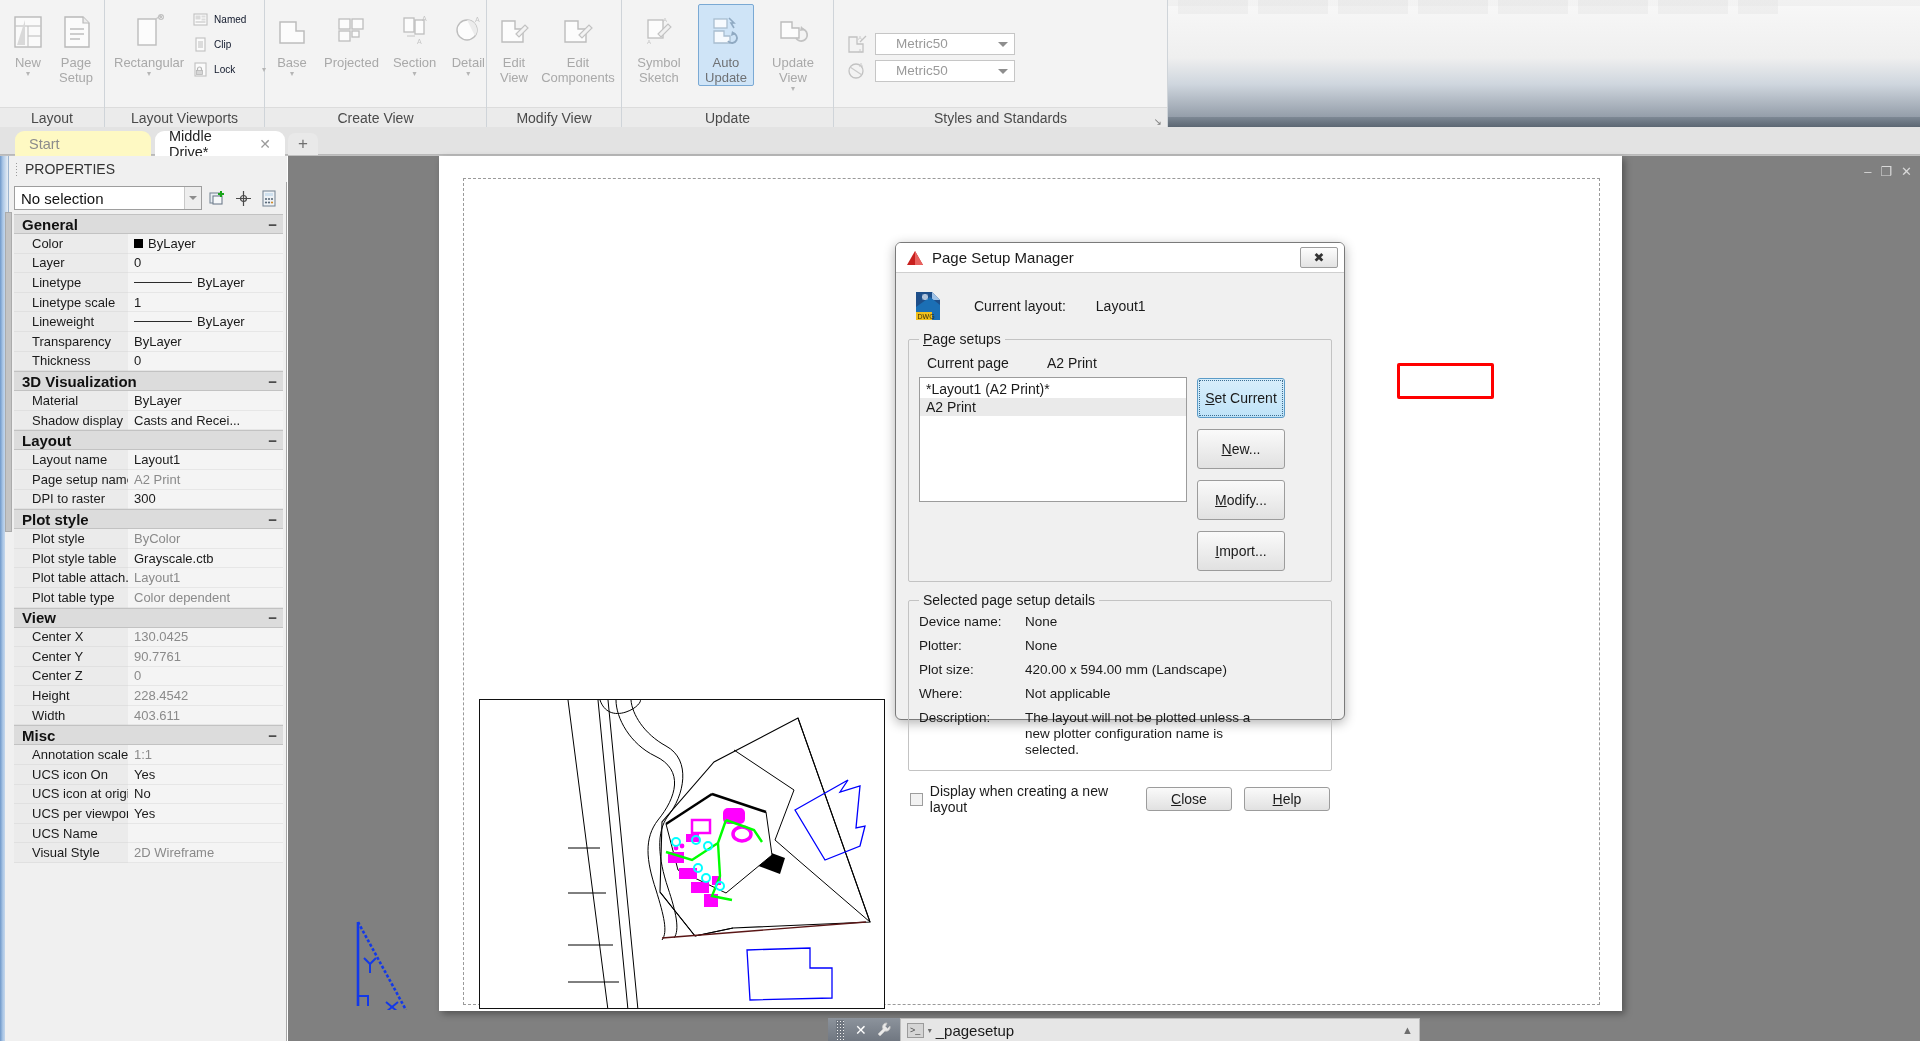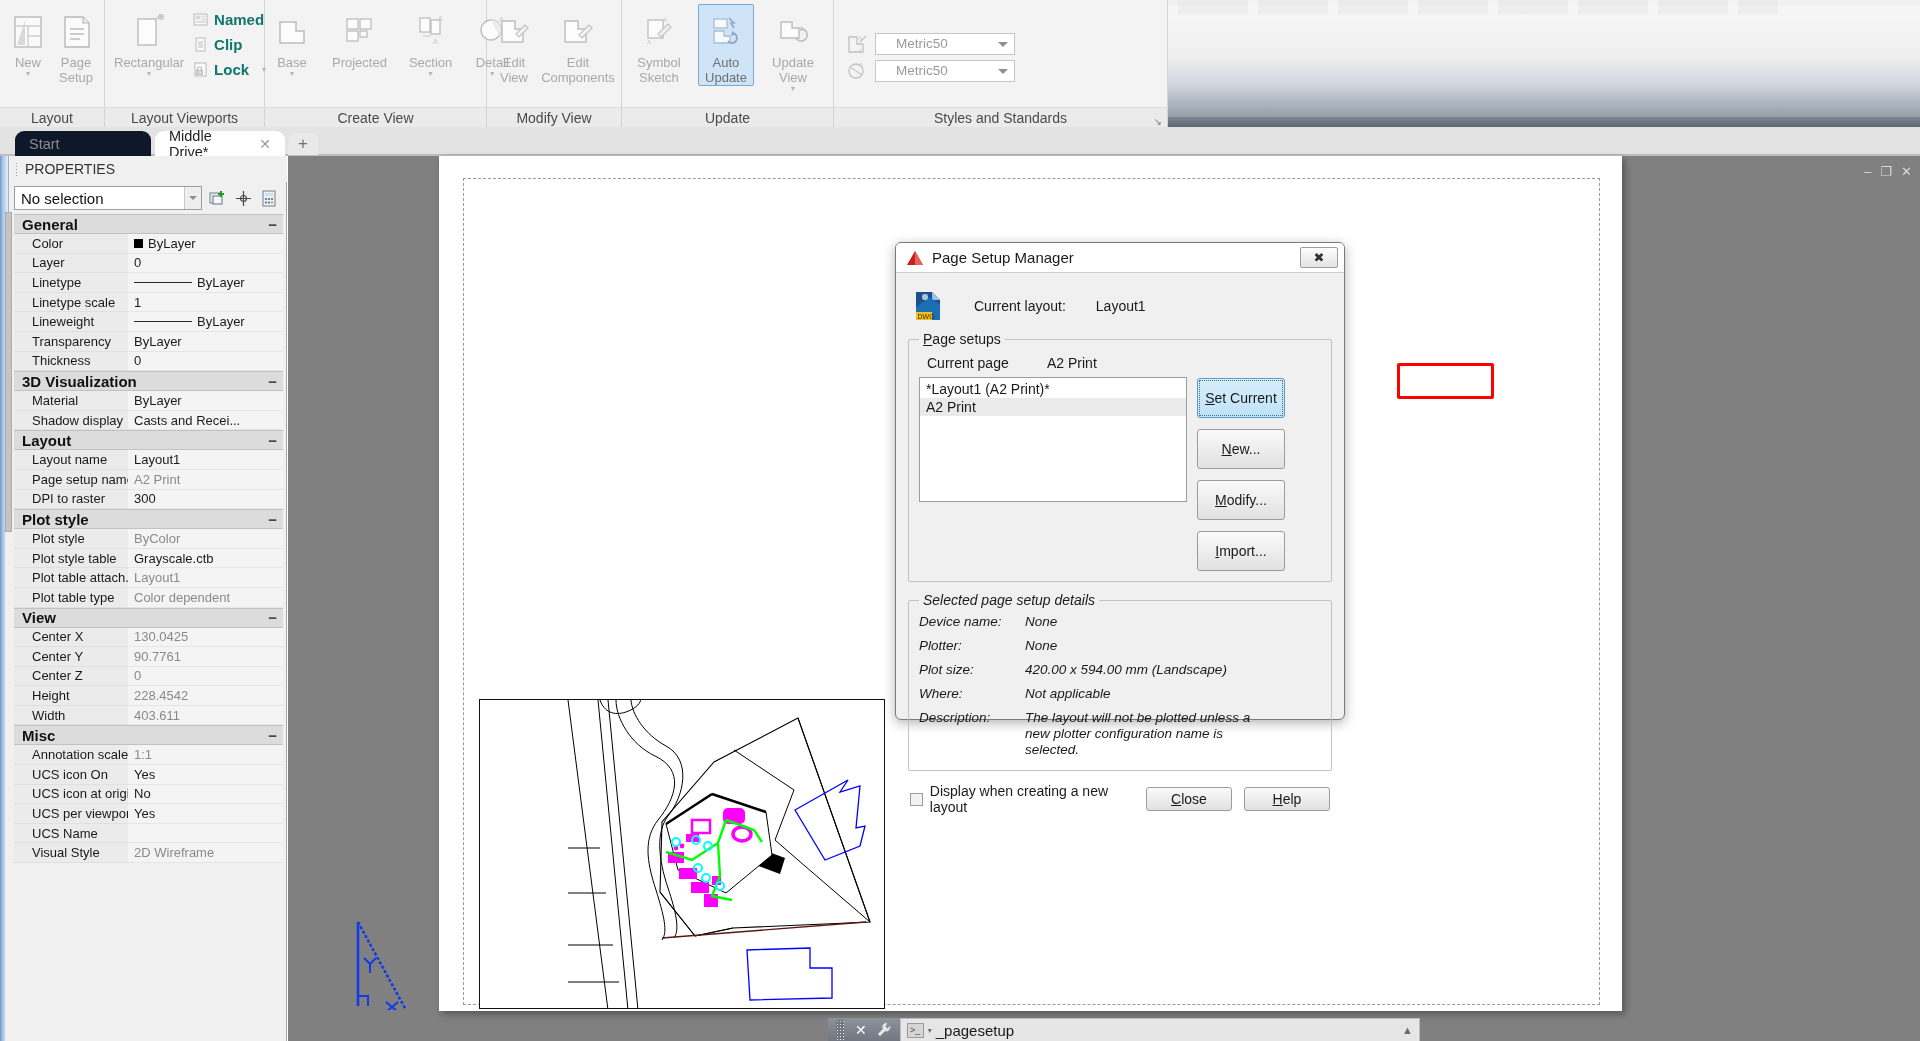--- a/index.html
+++ b/index.html
@@ -50,21 +50,21 @@
     white-space: pre-line;
   }
   .rbtn.active .rbtn-label { color: #6f7174; }
   .rbtn-caret { font-size: 8px; color: #b5b5b5; line-height: 7px; }
 
   .rbtn-sm {
     display: flex; align-items: center; gap: 5px;
     padding: 3px 4px; width: 84px;
     border: 1px solid transparent;
   }
-  .rbtn-sm .lbl { font-size: 15px; color: #0f766e; font-weight: bold; }
+  .rbtn-sm .lbl { font-size: 10px; color: #0f172a; }
   .rbtn-sm .cr { font-size: 8px; color: #b5b5b5; margin-left: auto; }
 
   .ribbon-combo {
     display: flex; align-items: center;
     width: 140px; height: 22px;
     background: #fff; border: 1px solid #c6c6c6;
     font-size: 13.5px; color: #9a9a9a; padding-left: 20px;
     position: relative;
   }
   .ribbon-combo .arr {
@@ -95,21 +95,21 @@
   .tabbar {
     position: absolute; left: 0; top: 127px; width: 1920px; height: 29px;
     background: #e3e3e3;
     border-bottom: 1px solid #c0c0c0;
   }
   .tabbar .track {
     position: absolute; left: 0; bottom: 0; width: 100%; height: 1px; background: #b9b9b9;
   }
   .tab {
     position: absolute; top: 4px; height: 25px;
-    background: #0f172a;
+    background: #fef9c3;
     border-radius: 9px 9px 0 0;
     display: flex; align-items: center;
     font-size: 14.5px; color: #8c8c8c;
     padding: 0 14px;
   }
   .tab.sel { background: #ffffff; color: #222; }
   .tab .closex { margin-left: 12px; font-size: 14px; color: #9b9b9b; }
   .tab-add {
     position: absolute; top: 6px; height: 22px; width: 30px;
     background: #e9e9e9; border-radius: 7px 7px 0 0;
@@ -412,21 +412,21 @@
               </span>
               <span class="lbl">Lock</span>
               <span class="cr">▾</span>
             </div>
           </div>
         </div>
         <div class="rpanel-title">Layout Viewports</div>
       </div>
 
       <div class="rpanel" style="width:222px;">
-        <div class="rpanel-body" style="gap:16px;">
+        <div class="rpanel-body" style="gap:8px;">
           <div class="rbtn" style="width:52px">
             <div class="rbtn-icon">
               <svg width="36" height="36" viewBox="0 0 36 36">
                 <path d="M6 8 h16 v9 h8 v12 h-24 z" fill="#fcfcfc" stroke="#bdbdbd" stroke-width="1.5"></path>
               </svg>
             </div>
             <div class="rbtn-label">Base</div>
             <div class="rbtn-caret">▾</div>
           </div>
           <div class="rbtn" style="width:64px">
@@ -967,21 +967,21 @@
             <div class="dbtn">
               <span><span class="u">M</span>odify...</span>
             </div>
             <div class="dbtn">
               <span><span class="u">I</span>mport...</span>
             </div>
           </div>
         </div>
       </fieldset>
 
-      <fieldset class="grp" style="font-style:italic;">
+      <fieldset class="grp" style="">
         <legend>Selected page setup details</legend>
 
         <div class="det-row">
           <span class="dk">Device name:</span>
           <span class="dv">None</span>
         </div>
         <div class="det-row">
           <span class="dk">Plotter:</span>
           <span class="dv">None</span>
         </div>

